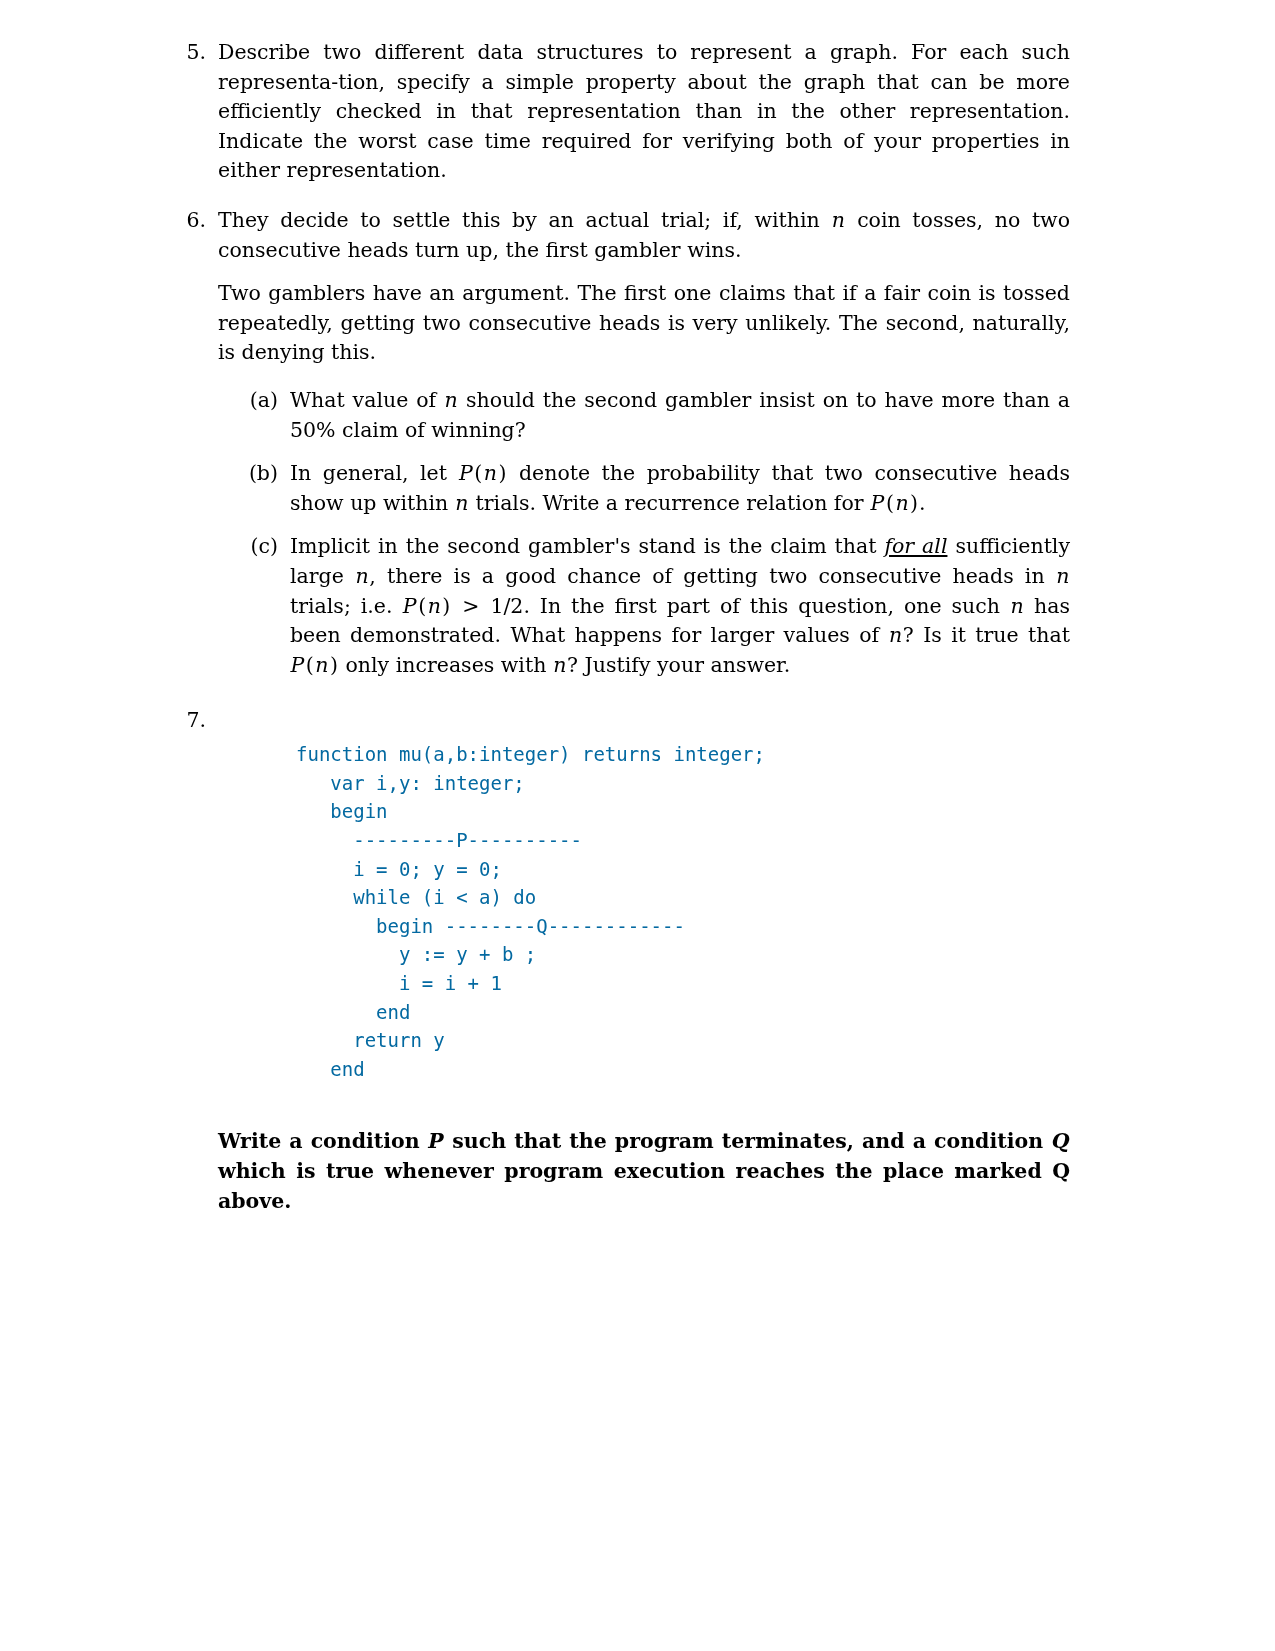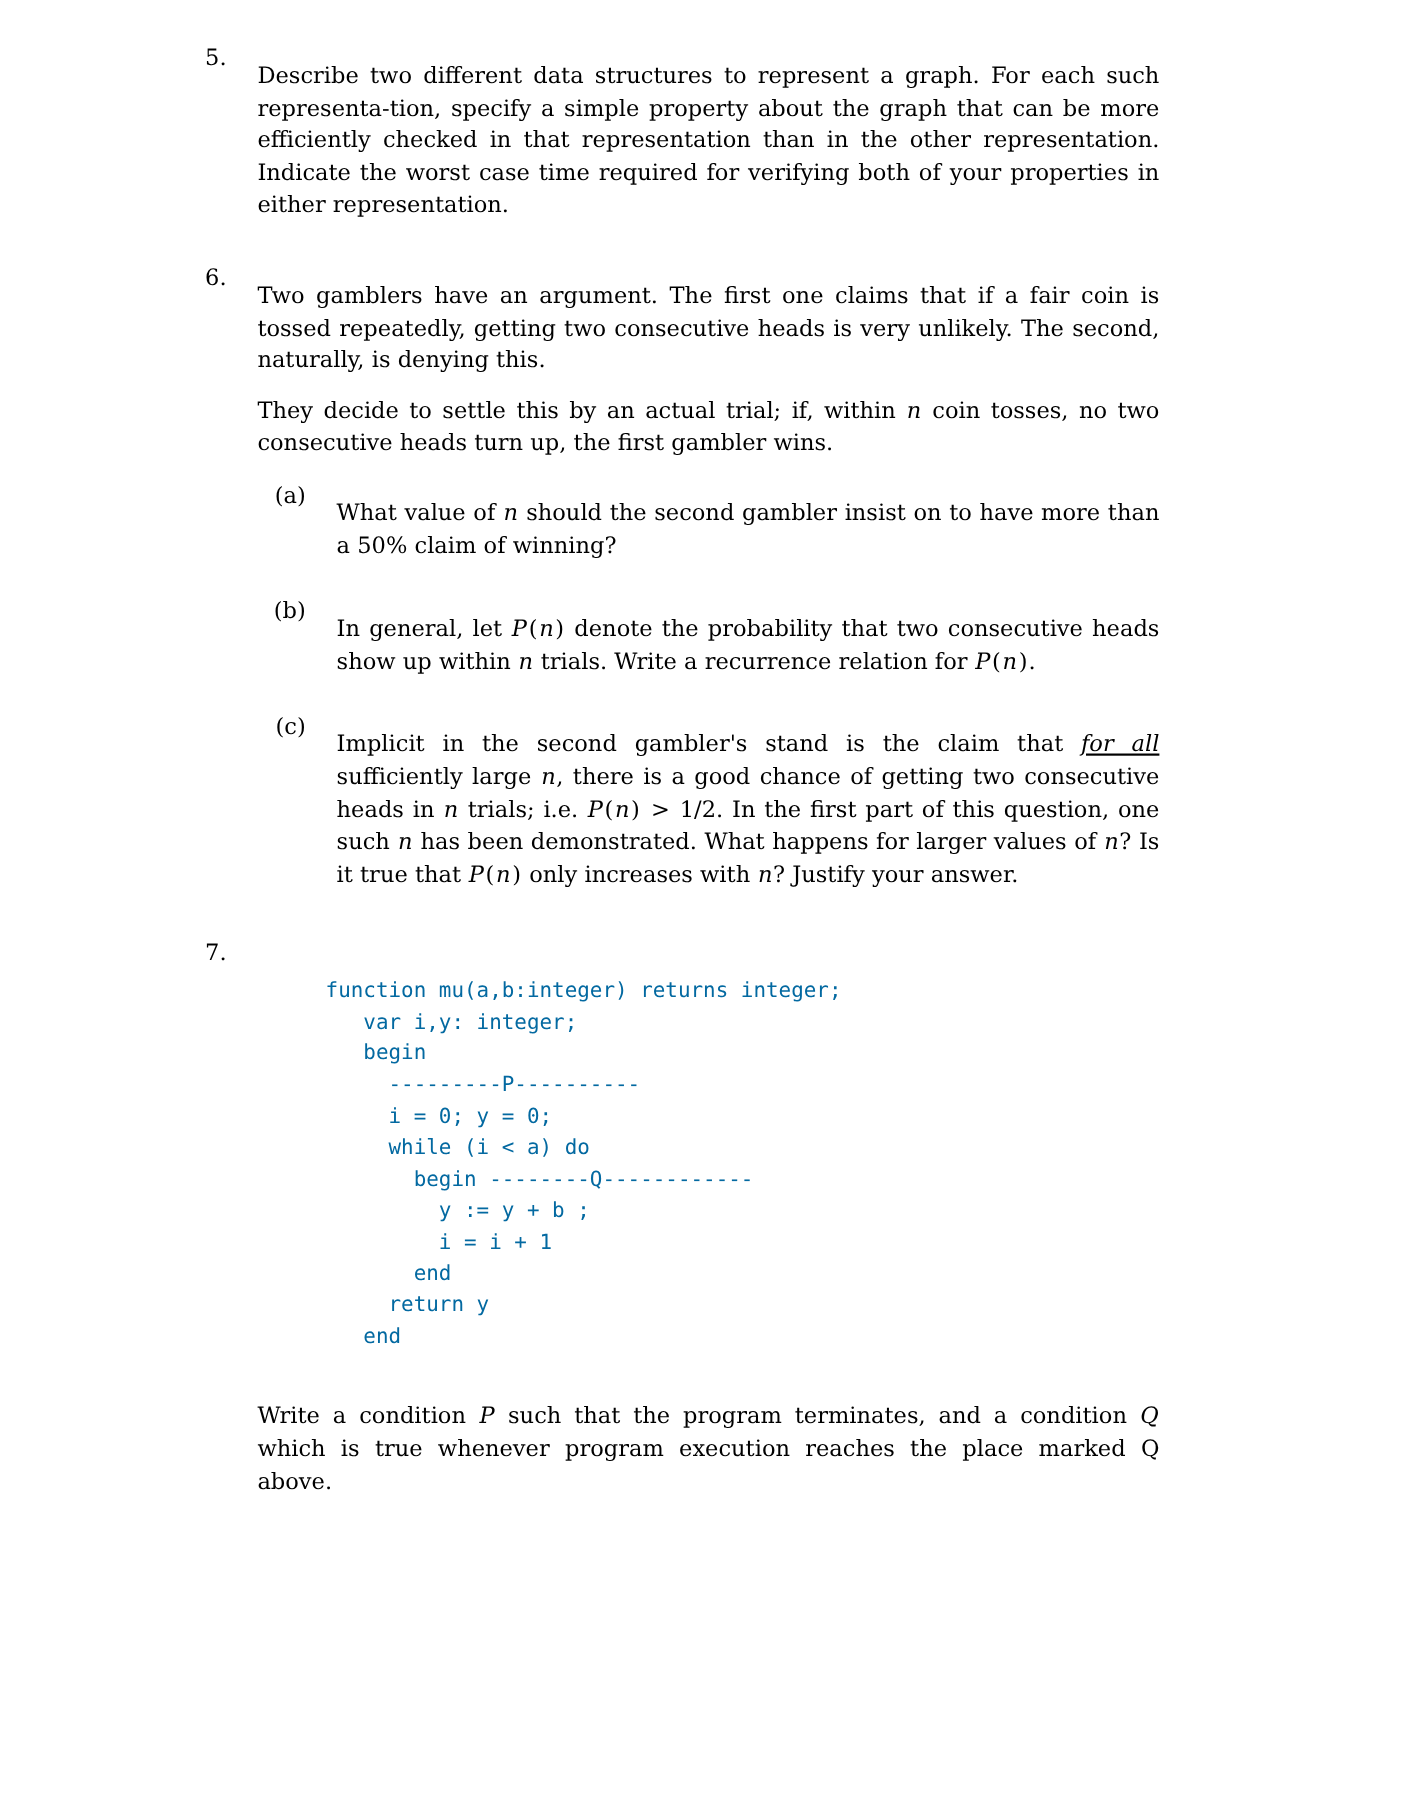--- a/index.html
+++ b/index.html
@@ -41,21 +41,21 @@
     padding-right: 12px;
     font-size: 20.5px;
     line-height: 29.6px;
   }
   .item-body {
     flex: 1 1 auto;
     min-width: 0;
   }
 
   p.para {
-    margin: 16px;
+    margin: 0;
     font-size: 20.5px;
     line-height: 29.6px;
     text-align: justify;
     text-justify: inter-word;
     hyphens: manual;
   }
   p.para + p.para { margin-top: 14px; }
 
   
   .sublist {
@@ -92,43 +92,44 @@
     font-family: "DejaVu Sans Mono", "Liberation Mono", monospace;
     font-size: 19px;
     line-height: 28.6px;
     white-space: pre;
     letter-spacing: 0px;
     color: #0369a1;
   }
 
   .closing {
     margin-top: 44px;
+    font-weight: bold;
   }
   .sublist-indent { padding-left: 12px; }
 </style>
 </head>
 <body>
 
 <div class="page">
   <div class="body-col">
 
     <div class="item">
       <div class="item-num">5.</div>
       <div class="item-body">
         <p class="para"><span>Describe two different data structures to represent a graph. For each such representa-</span><span>tion, specify a simple property about the graph that can be more efficiently checked</span> <span>in that representation than in the other representation. Indicate the worst case time</span> <span>required for verifying both of your properties in either representation.</span></p>
       </div>
     </div>
 
     <div class="item">
       <div class="item-num">6.</div>
       <div class="item-body">
 
+        <p class="para"><span>They decide to settle this by an actual trial; if, within </span><span class="mi">n</span><span> coin tosses, no two consecutive</span> <span>heads turn up, the first gambler wins.</span></p>
+
         <p class="para"><span>Two gamblers have an argument.  The first one claims that if a fair coin is tossed</span> <span>repeatedly, getting two consecutive heads is very unlikely.  The second, naturally, is</span> <span>denying this.</span></p>
-
-        <p class="para"><span>They decide to settle this by an actual trial; if, within </span><span class="mi">n</span><span> coin tosses, no two consecutive</span> <span>heads turn up, the first gambler wins.</span></p>
 
         <div class="sublist sublist-indent">
 
           <div class="subitem">
             <div class="subitem-num">(a)</div>
             <div class="subitem-body">
               <p class="para"><span>What value of </span><span class="mi">n</span><span> should the second gambler insist on to have more than a 50%</span> <span>claim of winning?</span></p>
             </div>
           </div>
 

